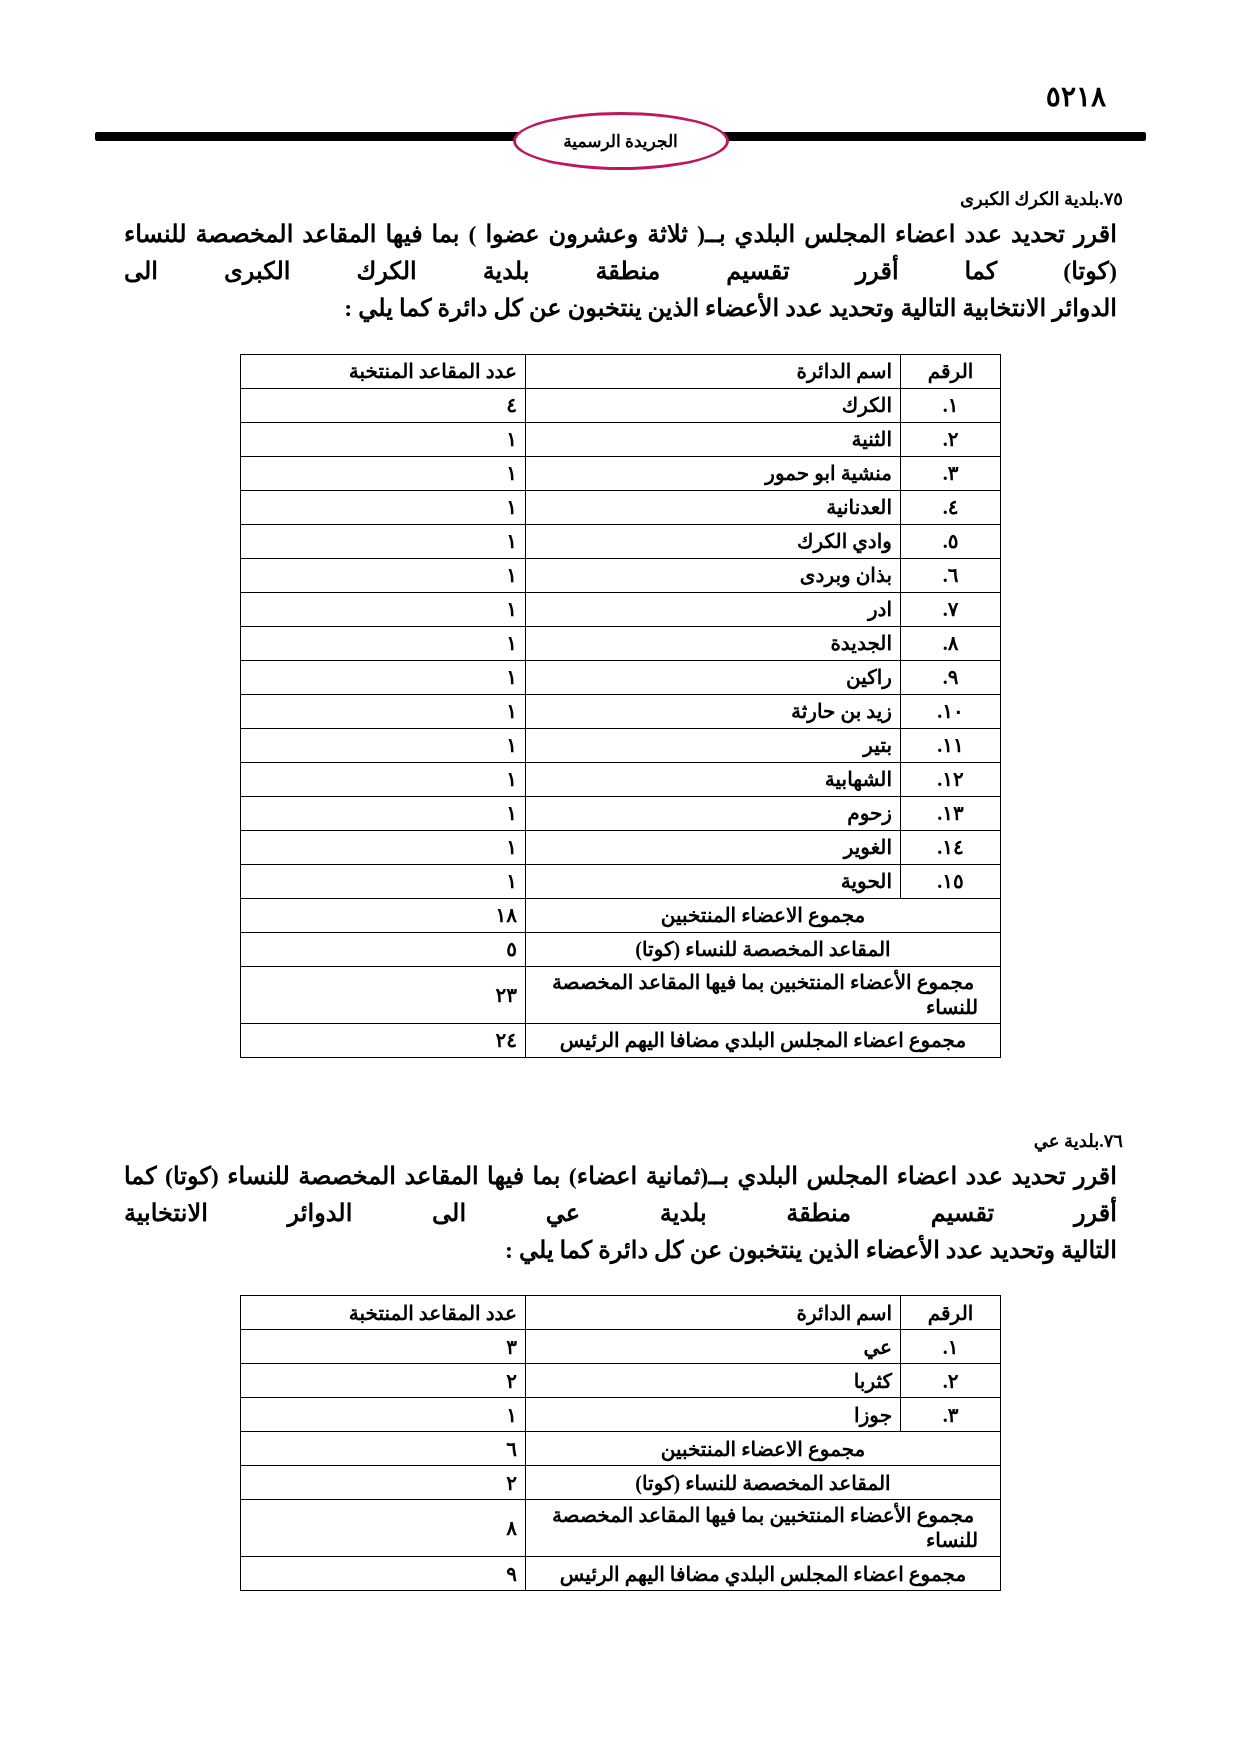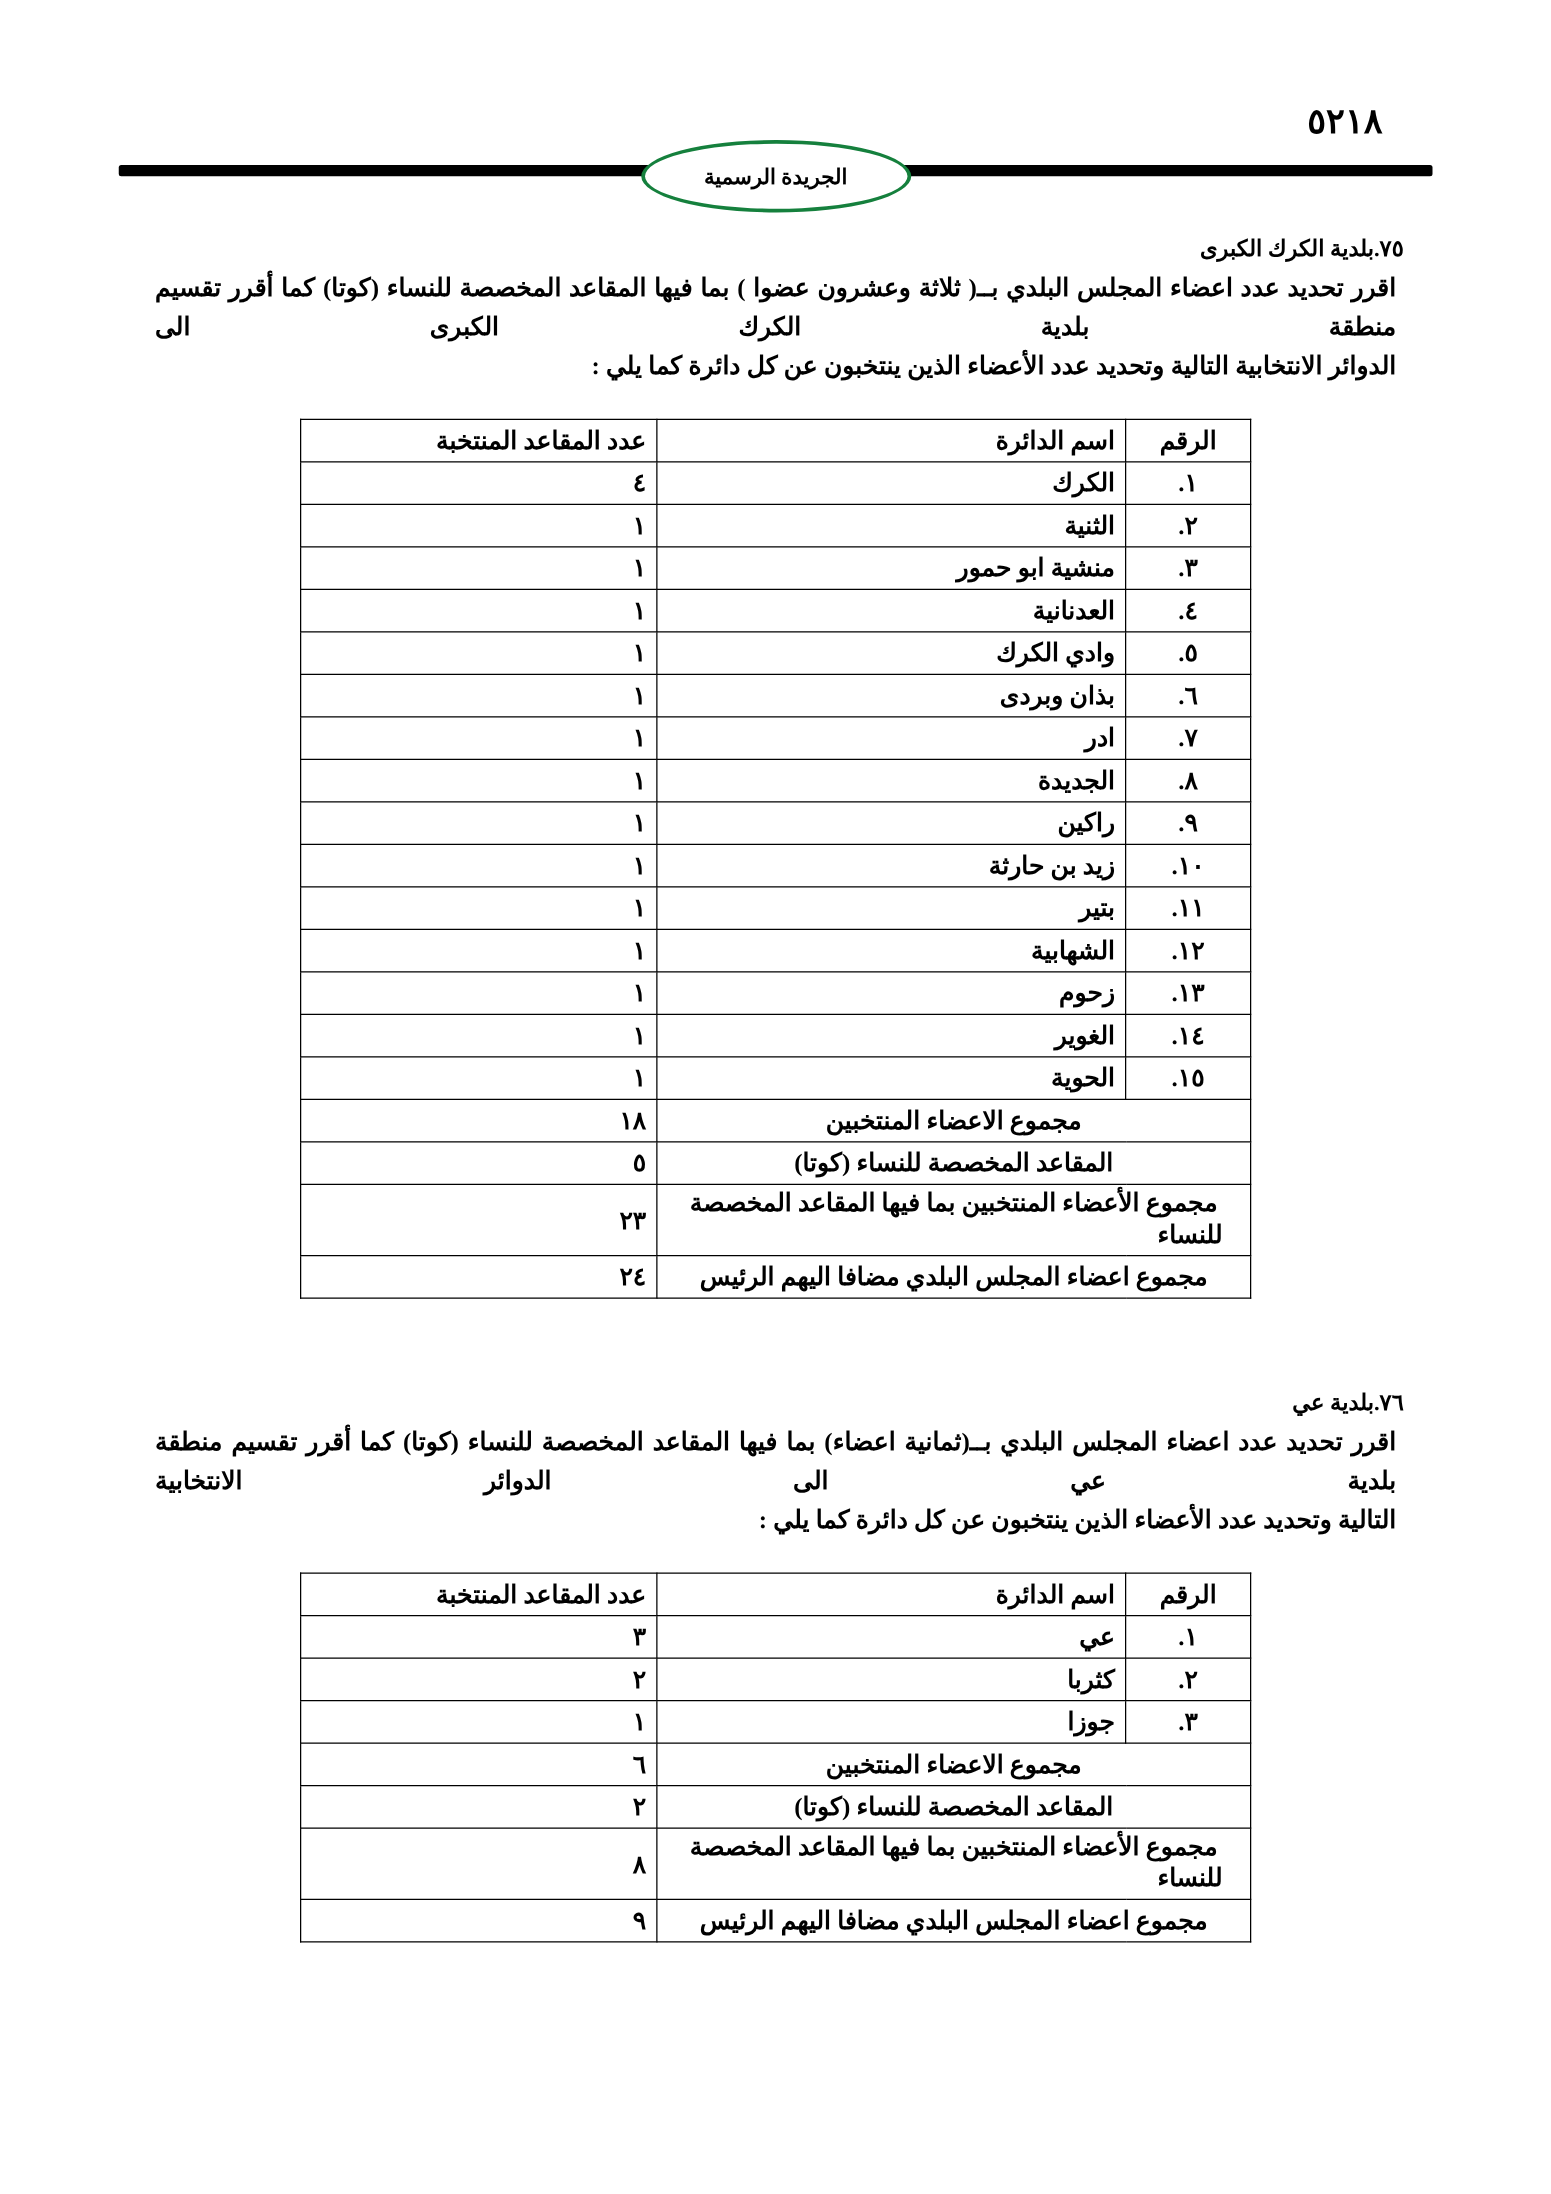--- a/index.html
+++ b/index.html
@@ -47,21 +47,21 @@
     letter-spacing: 2px;
     font-family: Liberation Serif, serif;
   }
   .header-badge {
     position: absolute;
     left: 50%;
     transform: translateX(-50%);
     top: 52px;
     width: 210px;
     height: 52px;
-    border: 3px solid #15803d;
+    border: 3px solid #be185d;
     border-radius: 50%;
     background: #fff;
     display: flex;
     align-items: center;
     justify-content: center;
     font-size: 17px;
     font-weight: bold;
   }
 
   
@@ -71,21 +71,21 @@
   .section {
     margin-bottom: 10px;
   }
   .section-title {
     font-size: 18px;
     font-weight: bold;
     text-align: right;
     margin: 18px 8px 6px 0;
   }
   .section-para {
-    font-size: 20px;
+    font-size: 24px;
     font-weight: bold;
     text-align: justify;
     text-align-last: justify;
     line-height: 1.55;
     margin: 0 14px 0 14px;
   }
   .section-para .last-line {
     display: block;
     text-align-last: right;
   }

